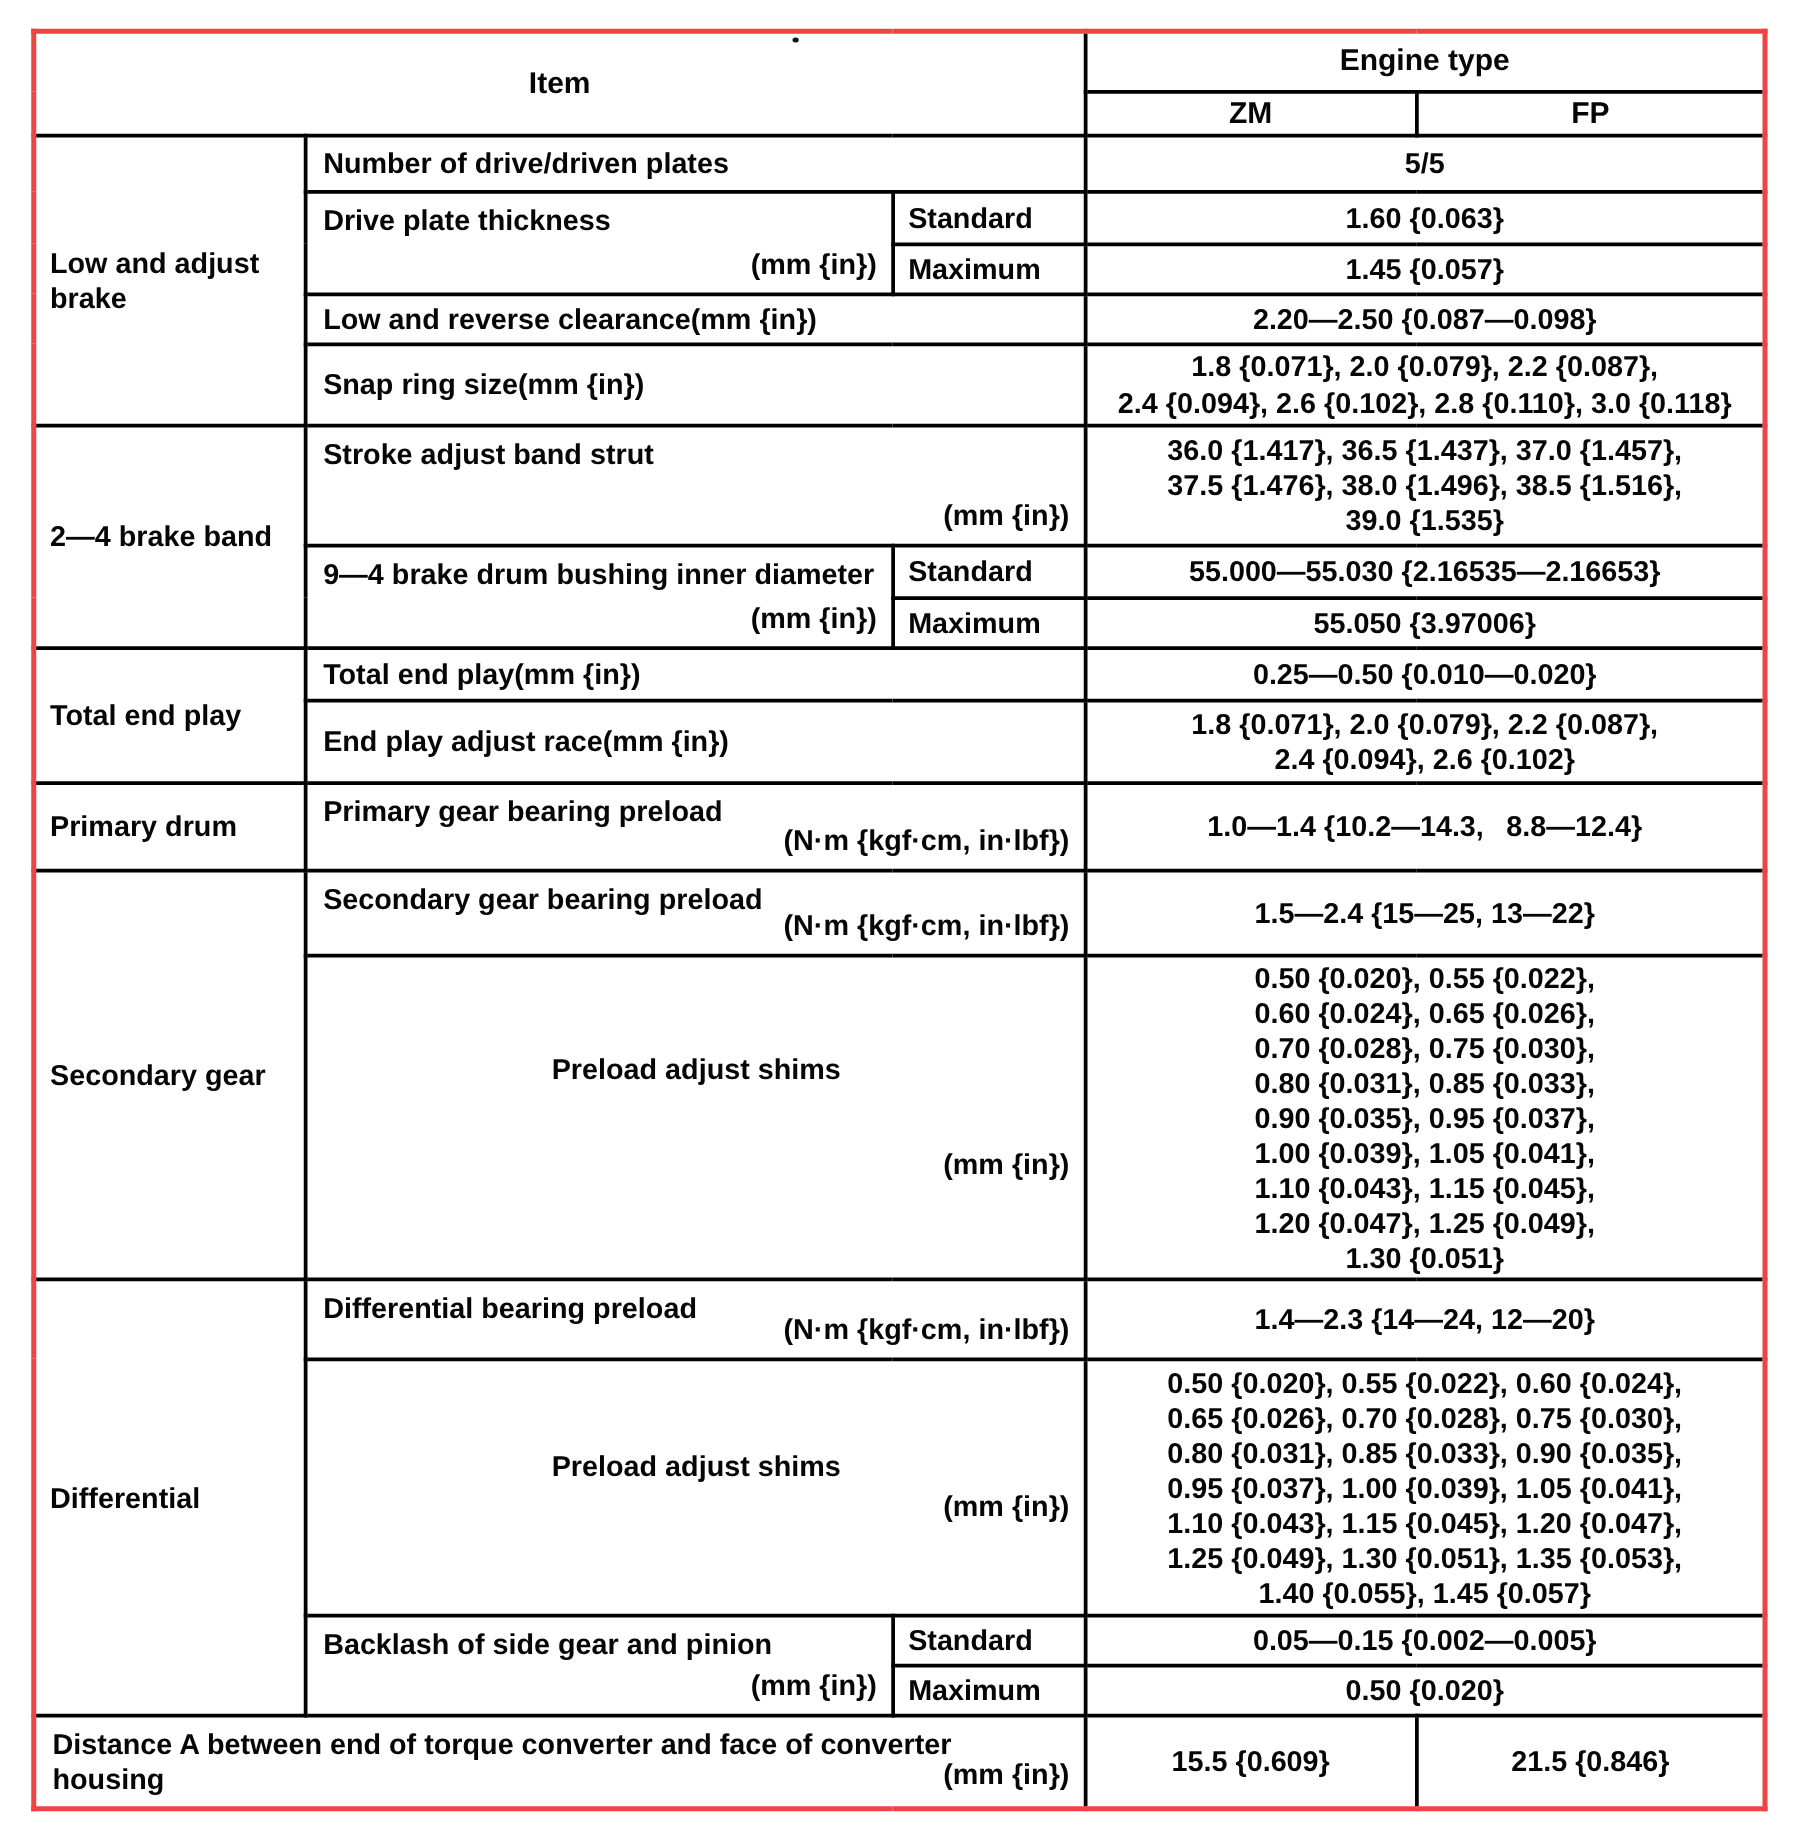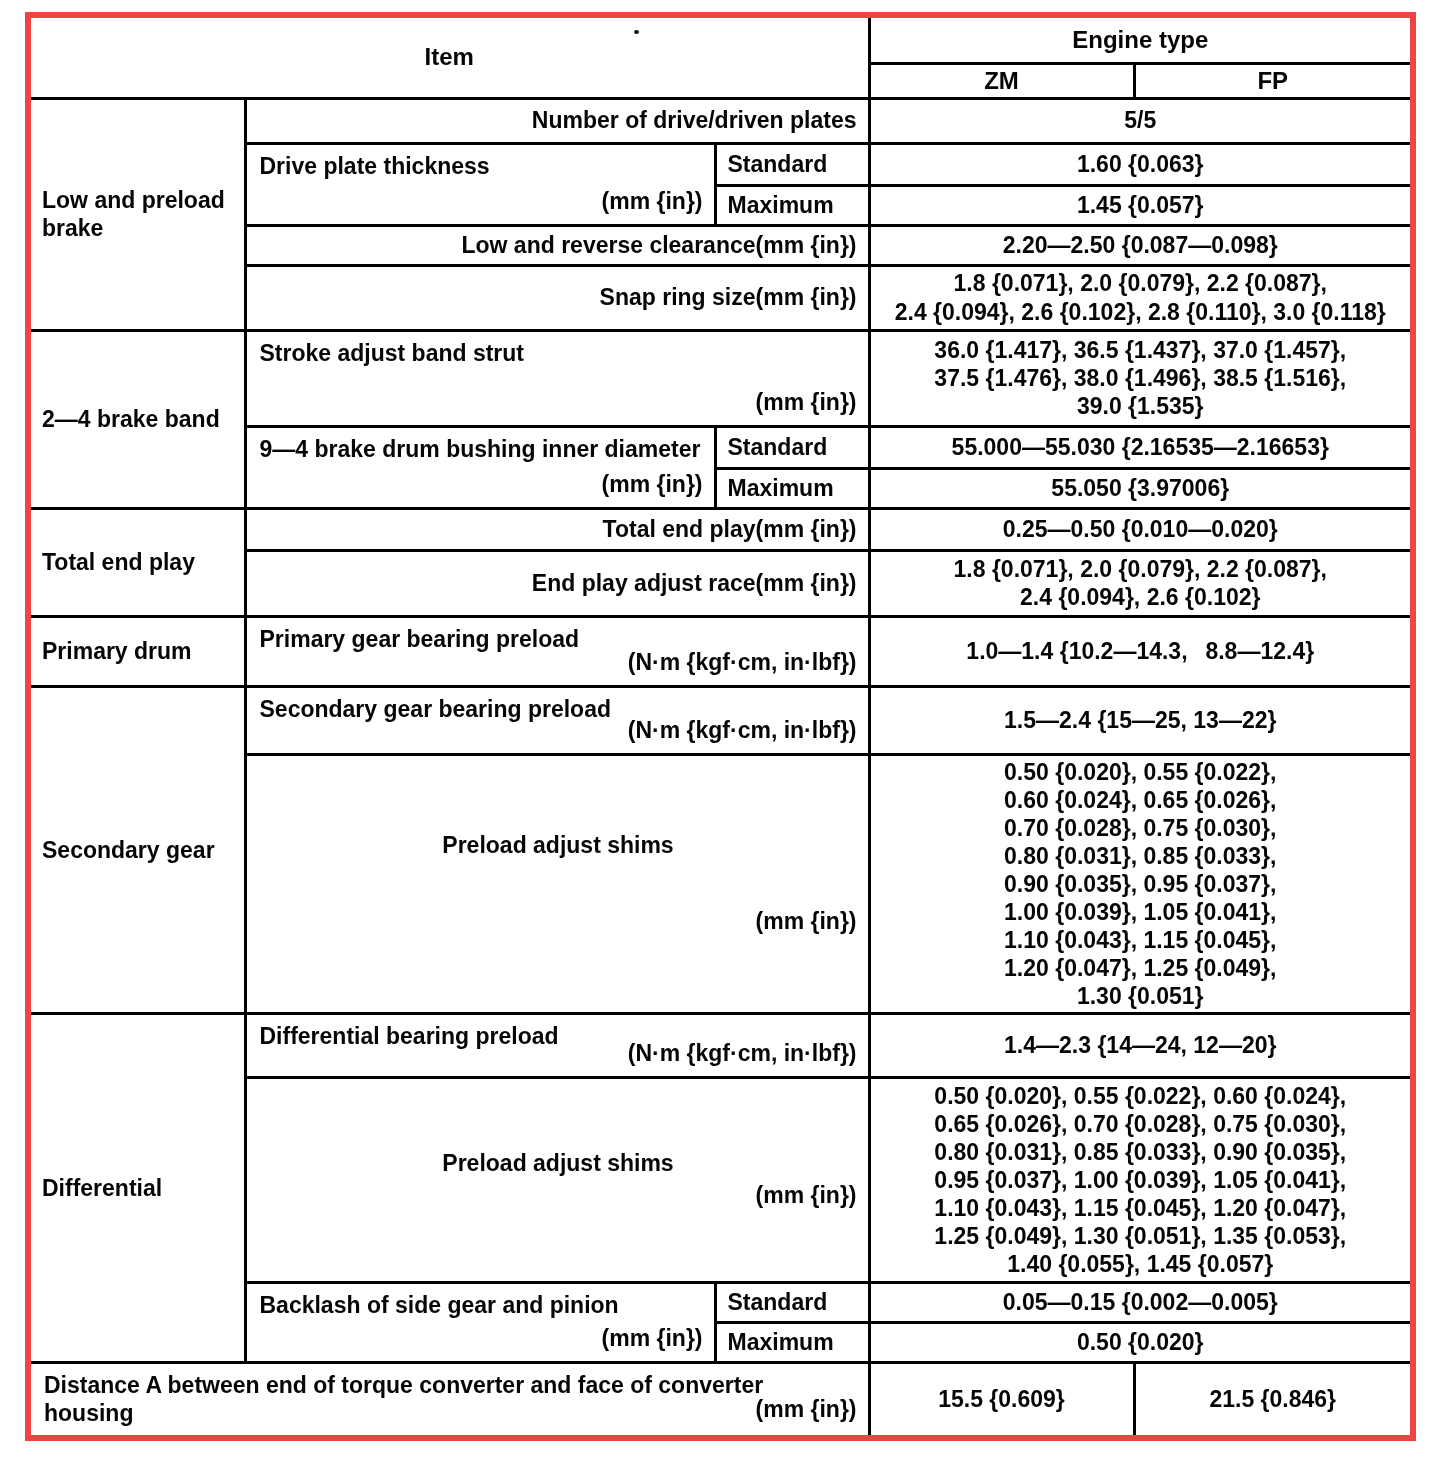--- a/index.html
+++ b/index.html
@@ -12,25 +12,25 @@
     width: 1440px;
     height: 1462px;
     font-family: "Liberation Sans", sans-serif;
     font-weight: bold;
     color: #060606;
     -webkit-font-smoothing: antialiased;
   }
   table.spec {
     position: absolute;
     left: 25px;
-    top: 12px;
+    top: 23px;
     width: 1385px;
     border-collapse: collapse;
     table-layout: fixed;
-    border: 6px solid #ef4444;
+    border: 4px solid #ef4444;
   }
   td {
     border: 3px solid #000;
     font-size: 23px;
     padding: 0;
     overflow: hidden;
   }
   
   td.hdr {
     text-align: center;
@@ -71,21 +71,21 @@
     right: 11px;
     bottom: 8px;
   }
   
   td.item-line {
     vertical-align: middle;
     padding: 0 11px 0 13px;
   }
   td.item-line .flexline {
     display: flex;
-    justify-content: flex-end;
+    justify-content: flex-start;
     align-items: center;
     width: 100%;
   }
   
   td.item-mid {
     vertical-align: middle;
     padding: 0 11px 0 13px;
     line-height: 1.2;
   }
   td.item-mid .lbl { display: block; text-align: center; }
@@ -123,21 +123,21 @@
       <tr style="height:48px">
     <td class="hdr" colspan="3" rowspan="2"><span>Item</span></td>
     <td class="hdr" colspan="2"><span>Engine type</span></td>
   </tr>
   <tr style="height:35px">
     <td class="hdr"><span>ZM</span></td>
     <td class="hdr"><span>FP</span></td>
   </tr>
 
   <tr style="height:45px">
-    <td class="group" rowspan="5"><span>Low and preload brake</span></td>
+    <td class="group" rowspan="5"><span>Low and adjust brake</span></td>
     <td class="item-line" colspan="2">
       <div class="flexline">
         <span>Number of drive/driven plates</span>
       </div>
     </td>
     <td class="val" colspan="2">5/5</td>
   </tr>
   <tr style="height:42px">
     <td class="item" rowspan="2">
       <span>Drive plate thickness</span>

